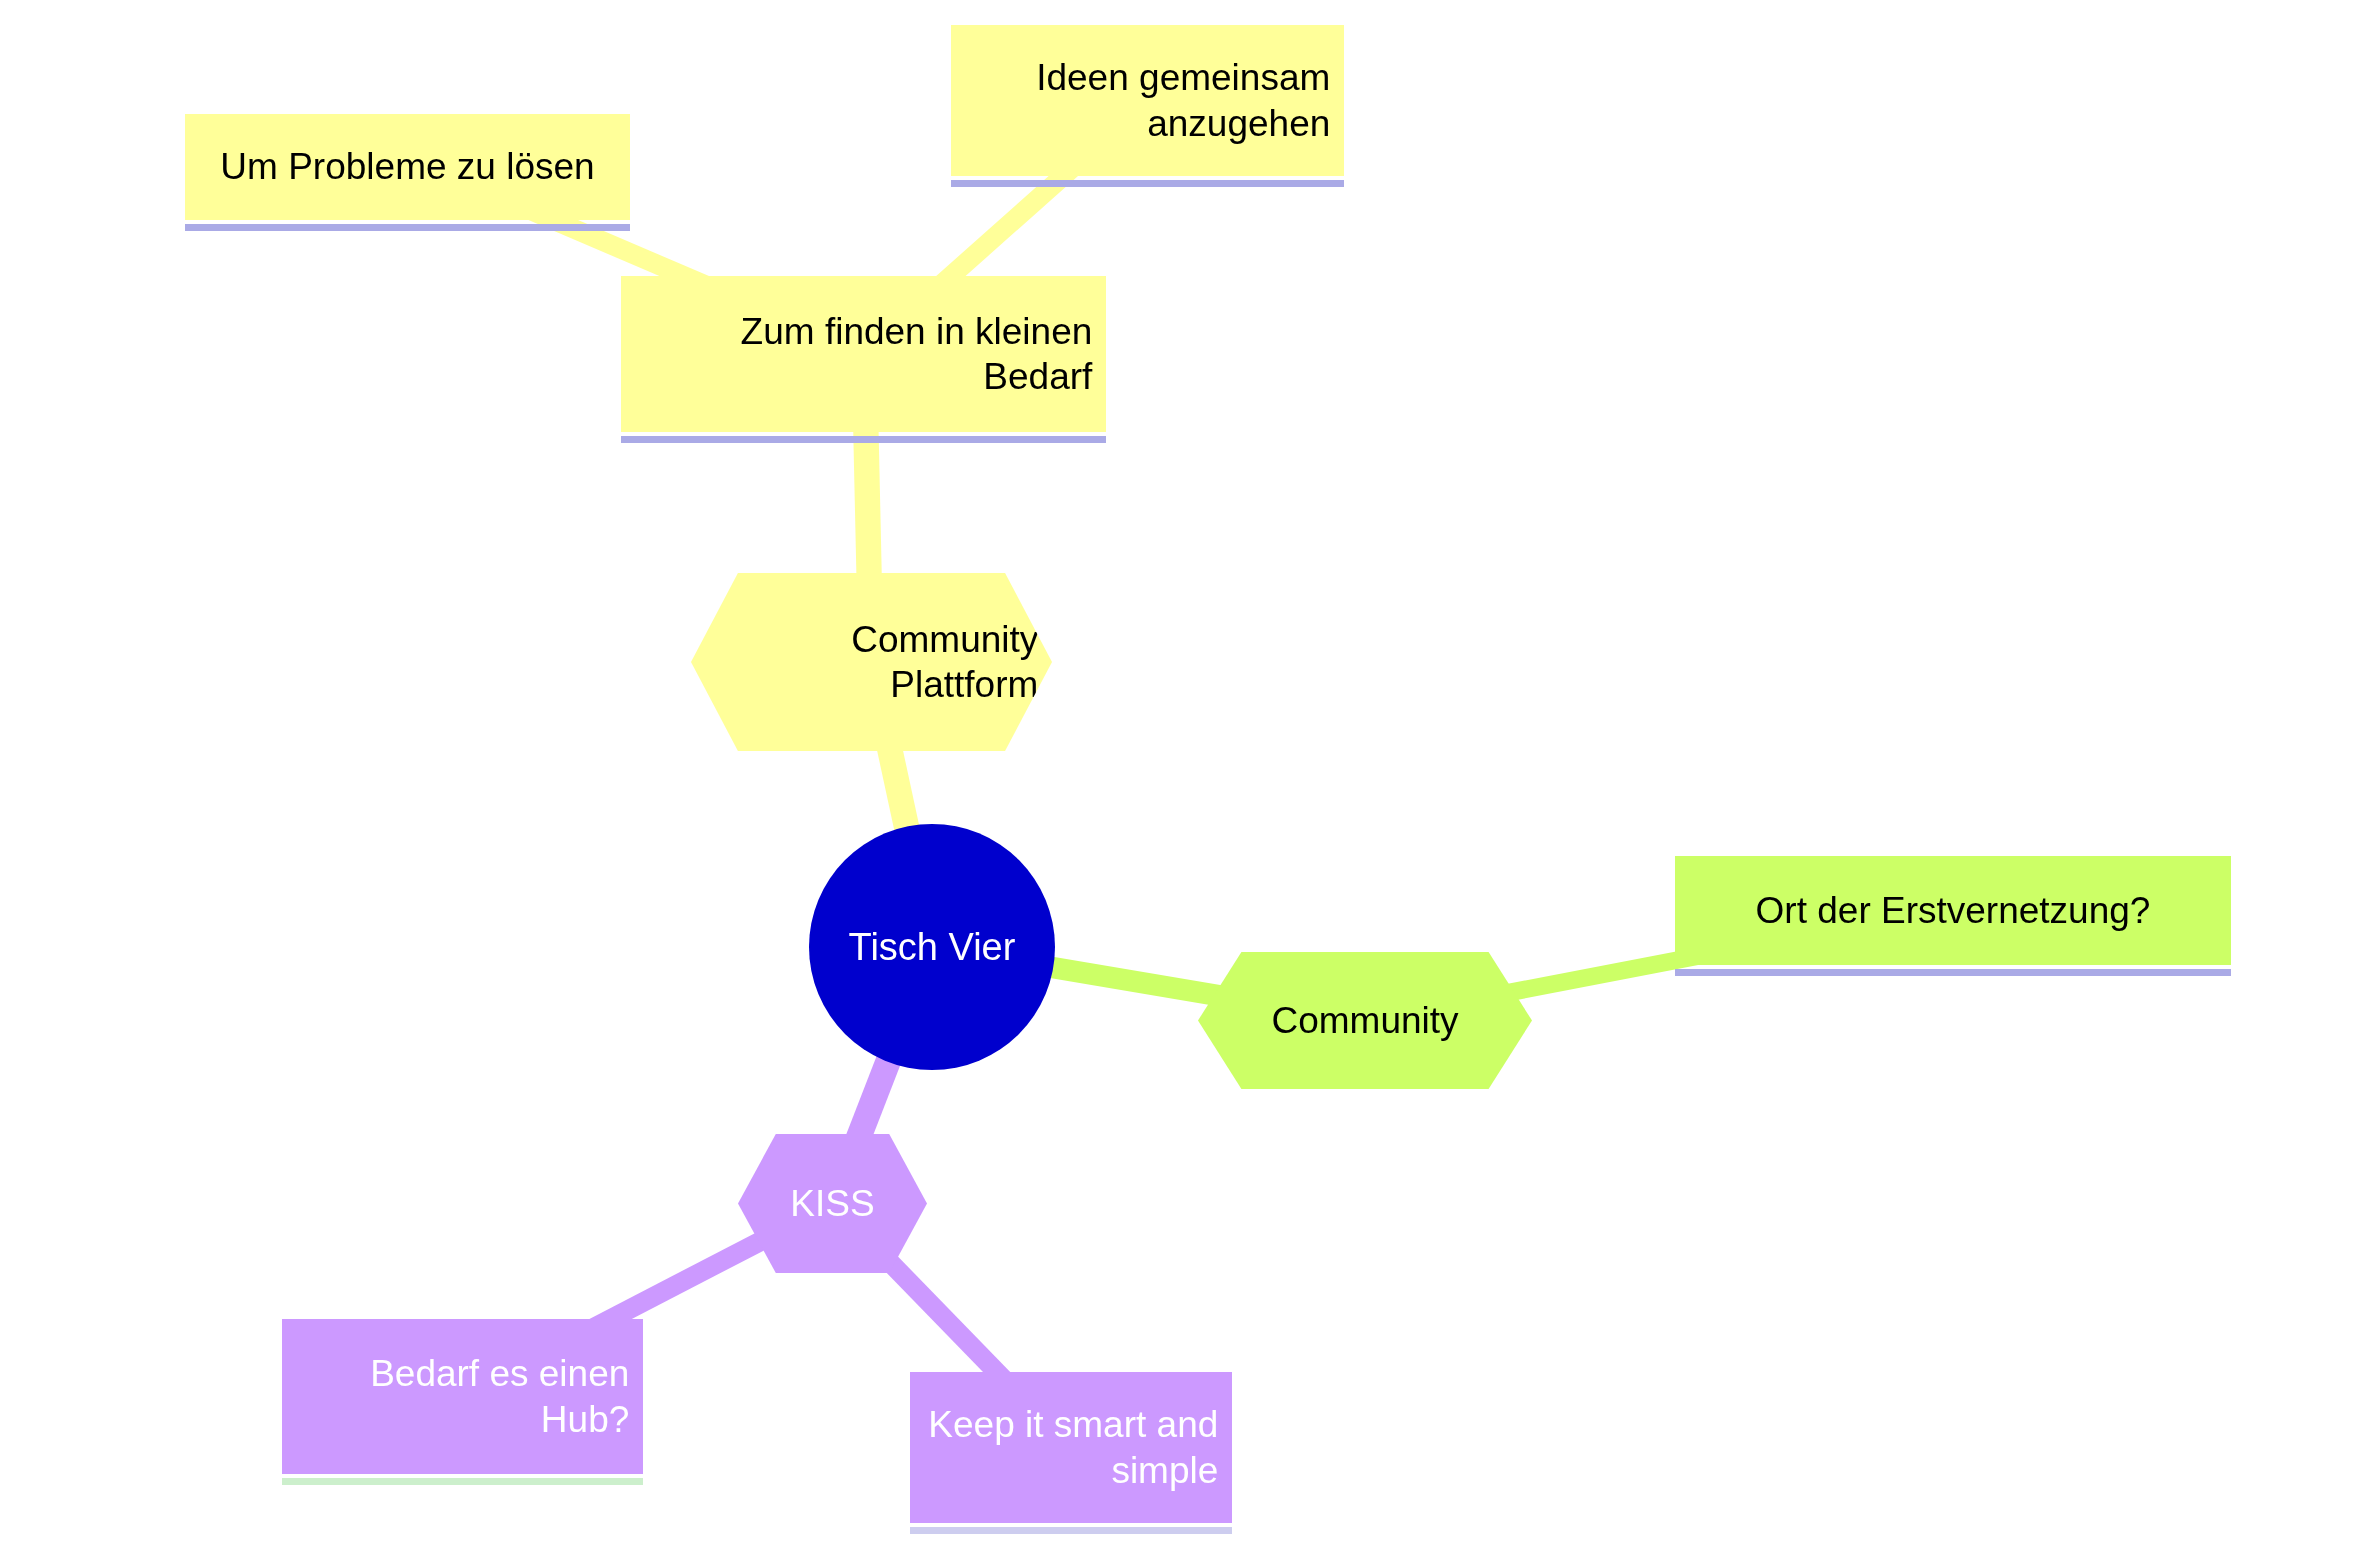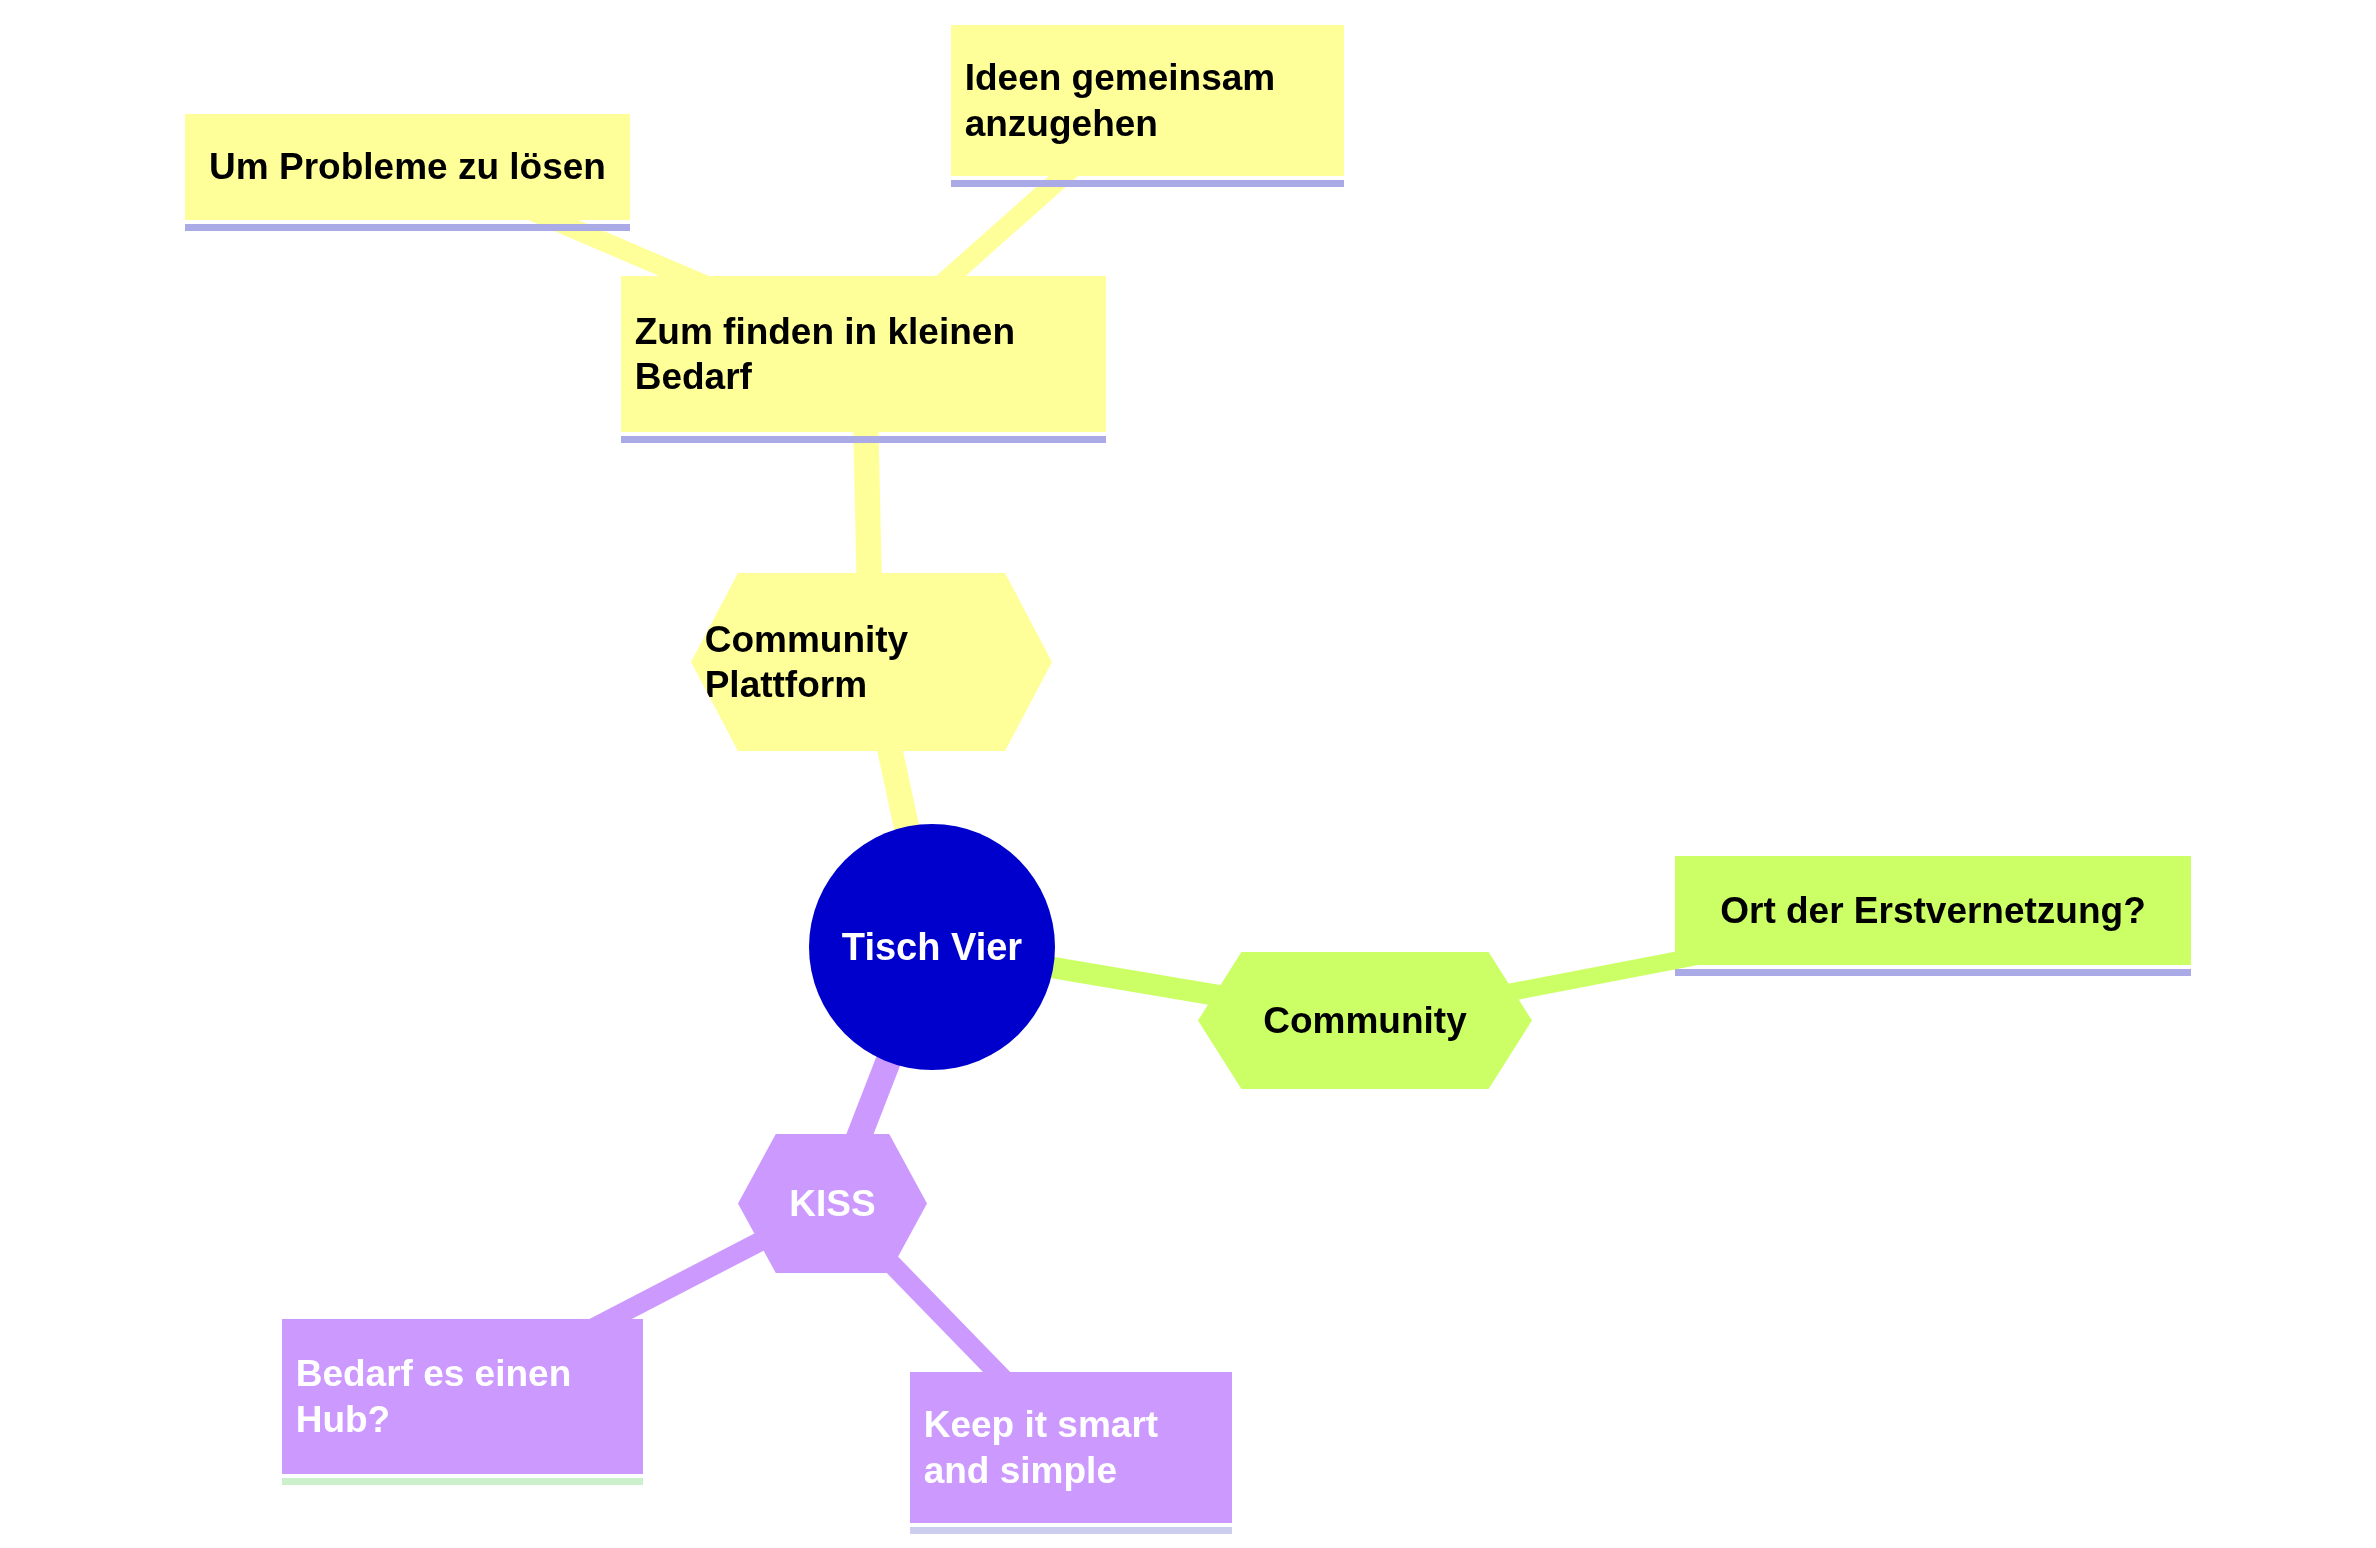--- a/index.html
+++ b/index.html
@@ -25,24 +25,23 @@
   }
   #edges{position:absolute;left:0;top:0;}
   #edges line{fill:none;}
   .edge-yellow{stroke:var(--c-yellow);}
   .edge-green{stroke:var(--c-green);}
   .edge-purple{stroke:var(--c-purple);}
 
   .node{
     position:absolute;
     display:flex;align-items:center;justify-content:center;
-    text-align:left;
+    text-align:right;
     font-size:37px;line-height:1.22;
     color:var(--c-text_dark);
-    font-weight:bold;
   }
   .node .label{display:block;padding:0 13.7px;}
   .underline{
     position:absolute;left:0;right:0;bottom:-10.7px;height:6.8px;
   }
   .ul-lav{background:var(--c-ul_lavender);}
   .ul-green{background:var(--c-ul_green);}
   .ul-pale{background:var(--c-ul_pale);}
 
   .rect-yellow{background:var(--c-yellow);}
@@ -59,21 +58,21 @@
   #node-umprobleme{left:185px;top:114px;width:445px;height:106px;}
   #node-ideen{left:951px;top:25px;width:393px;height:151px;}
   #node-zumfinden{left:621px;top:276px;width:485px;height:156px;}
   #node-community{left:691px;top:573px;width:361px;height:178px;background:var(--c-yellow);}
   #node-root{
     left:809px;top:824px;width:246px;height:246px;
     background:var(--c-blue);color:var(--c-text_light);
     border-radius:50%;font-size:38px;
   }
   #node-vernetzung{left:1198px;top:952px;width:334px;height:137px;background:var(--c-green);}
-  #node-ort{left:1675px;top:856px;width:516px;height:109px;}
+  #node-ort{left:1675px;top:856px;width:556px;height:109px;}
   #node-kiss{left:738px;top:1134px;width:189px;height:139px;background:var(--c-purple);color:var(--c-text_light);}
   #node-bedarf{left:282px;top:1319px;width:361px;height:155px;}
   #node-keep{left:910px;top:1372px;width:322px;height:151px;}
 </style>
 </head>
 <body>
 
 <div id="canvas">
 
   <svg id="edges" width="2377" height="1549" viewBox="0 0 2437 1588">

